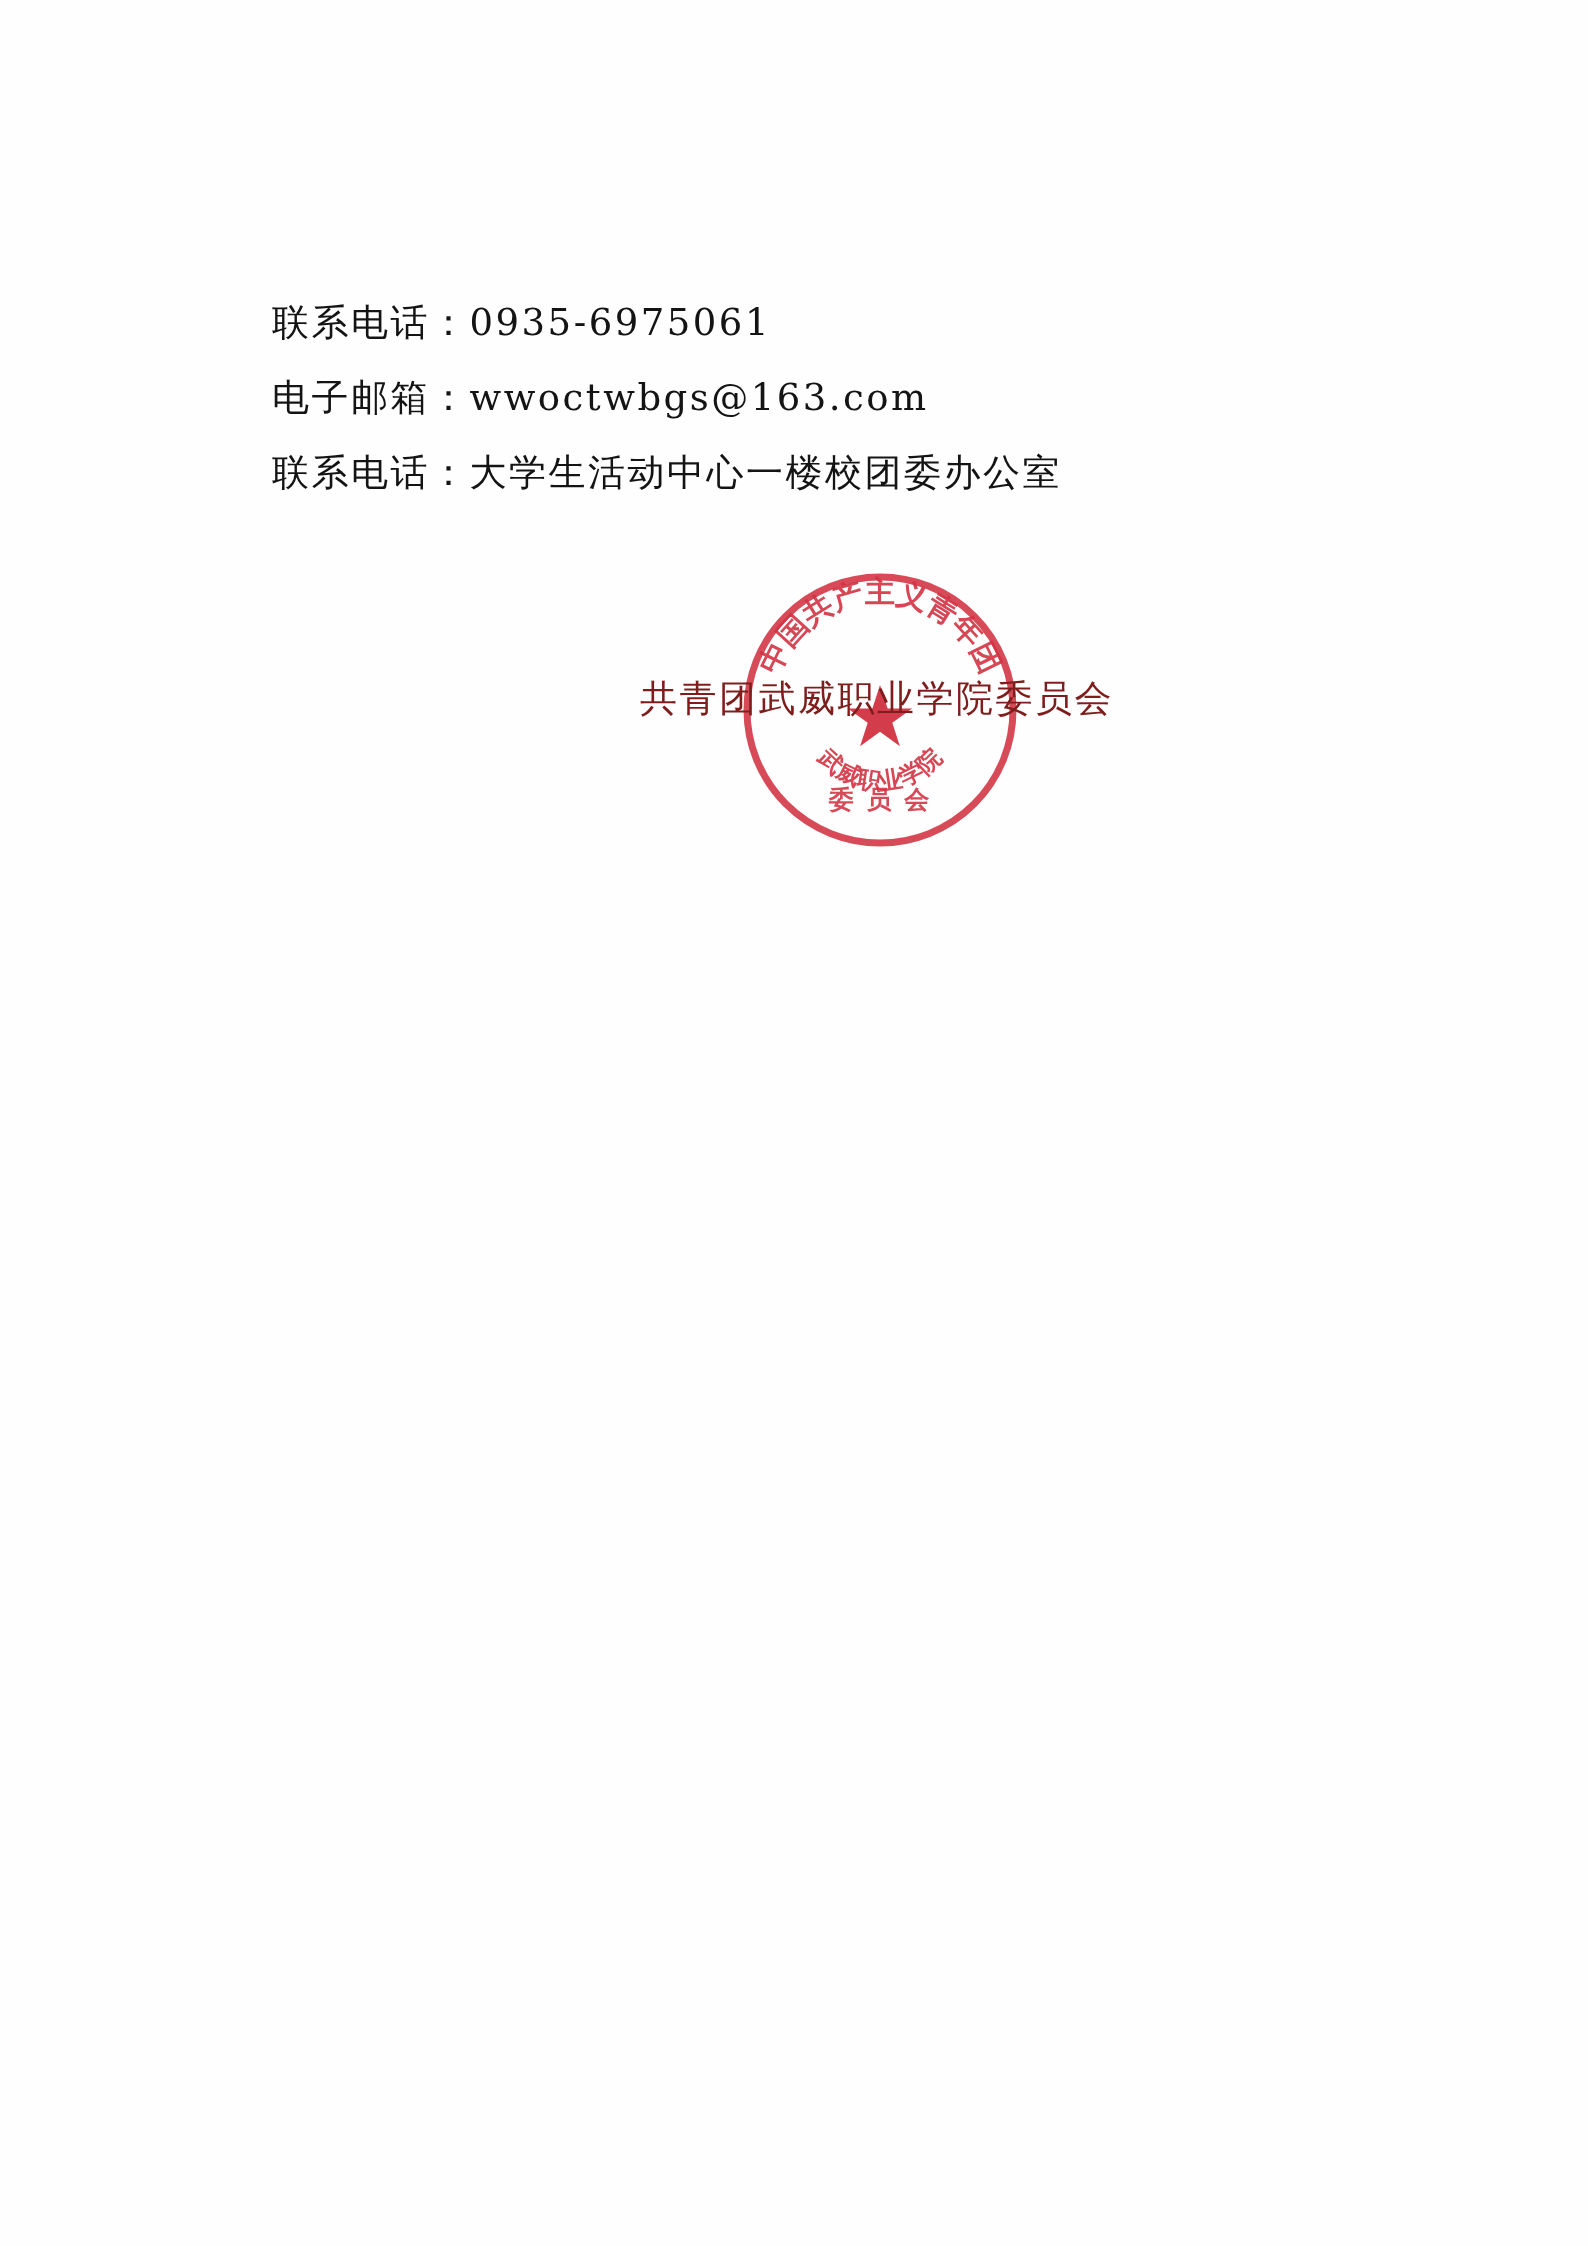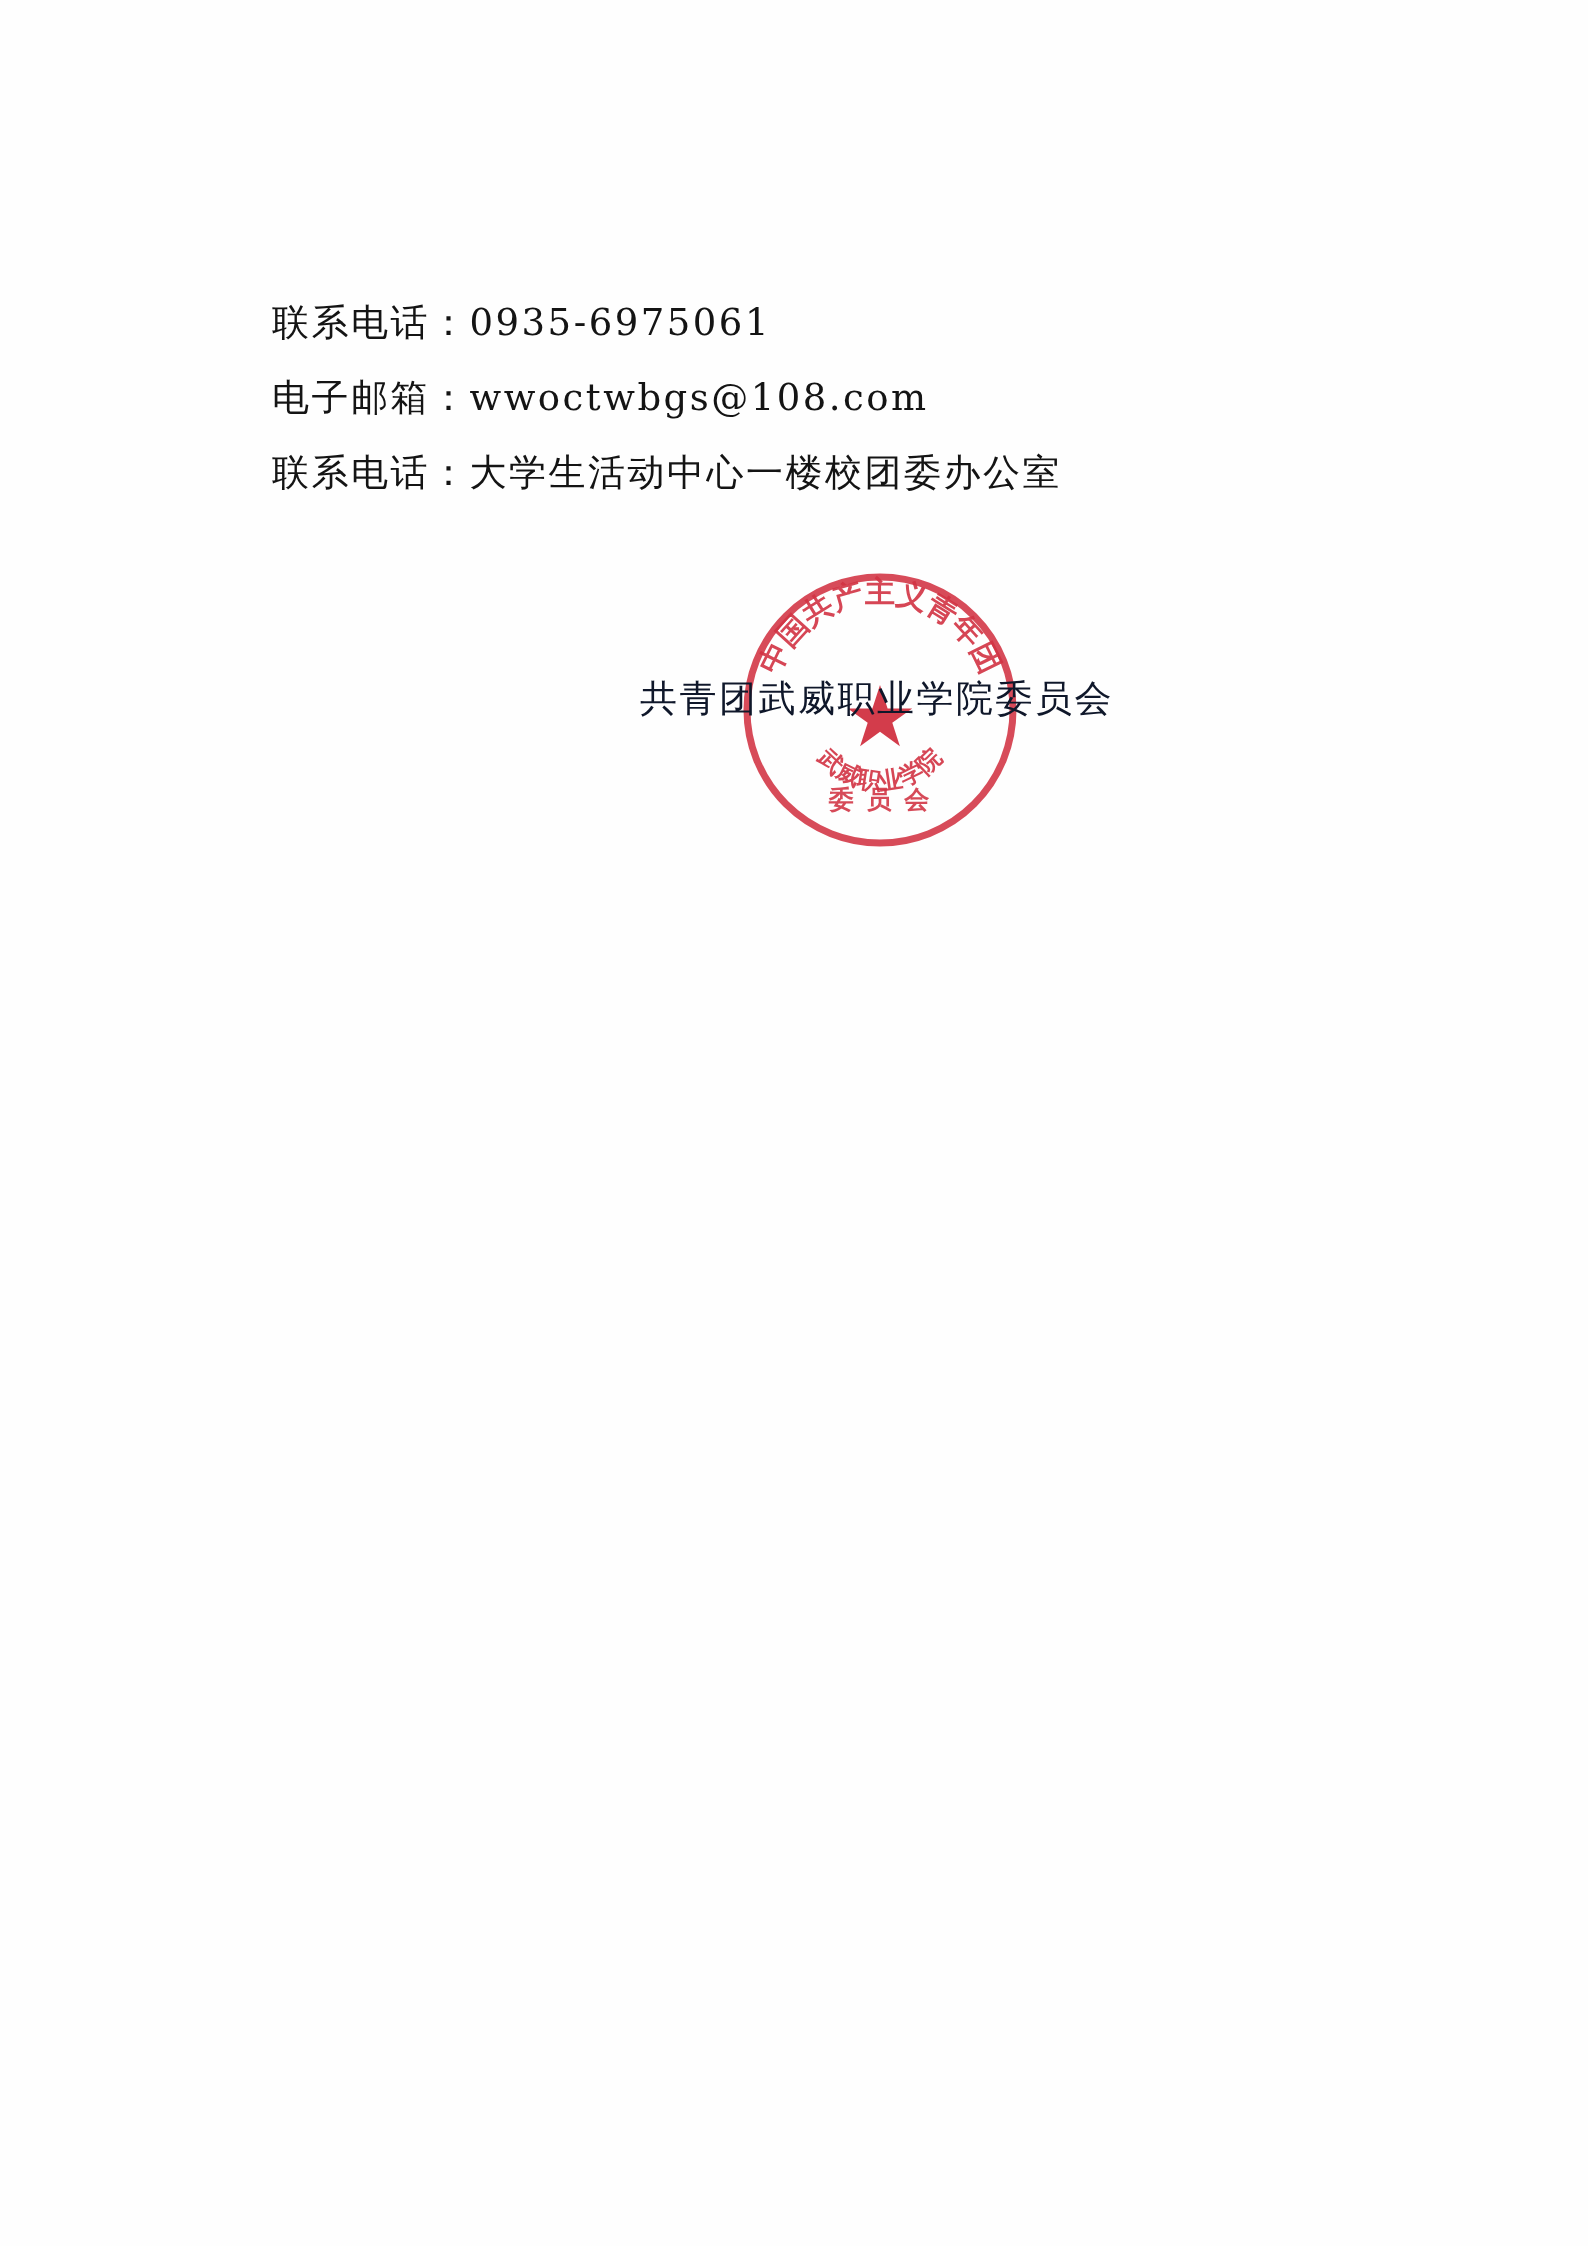--- a/index.html
+++ b/index.html
@@ -43,21 +43,21 @@
     left: 640px;
     top: 660px;
     width: 600px;
     text-align: left;
   }
   .sig-line {
     font-size: 37px;
     line-height: 78px;
     letter-spacing: 2.5px;
     white-space: nowrap;
-    color: #0f172a;
+    color: #7f1d1d;
     font-family: "DejaVu Serif", "Liberation Serif", serif;
     position: relative;
     z-index: 3;
   }
   .sig-date {
     letter-spacing: 5px;
     padding-left: 24px;
   }
 
   
@@ -101,21 +101,21 @@
     opacity: 0.88;
   }
 </style>
 </head>
 <body>
 
 <div class="page">
 
   <div class="contact-block">
     <div class="contact-line">联系电话：0935-6975061</div>
-    <div class="contact-line">电子邮箱：wwoctwbgs@108.com</div>
+    <div class="contact-line">电子邮箱：wwoctwbgs@163.com</div>
     <div class="contact-line">联系电话：大学生活动中心一楼校团委办公室</div>
   </div>
 
   <div class="seal">
     <svg viewBox="0 0 290 290" xmlns="http://www.w3.org/2000/svg">
       <defs>
         <path id="arcTop" d="M 37,145 A 108,108 0 0 1 253,145"></path>
         <path id="arcBottomInner" d="M 66,145 A 79,79 0 0 0 224,145"></path>
       </defs>
       <circle class="seal-ring" cx="145" cy="145" r="133"></circle>

